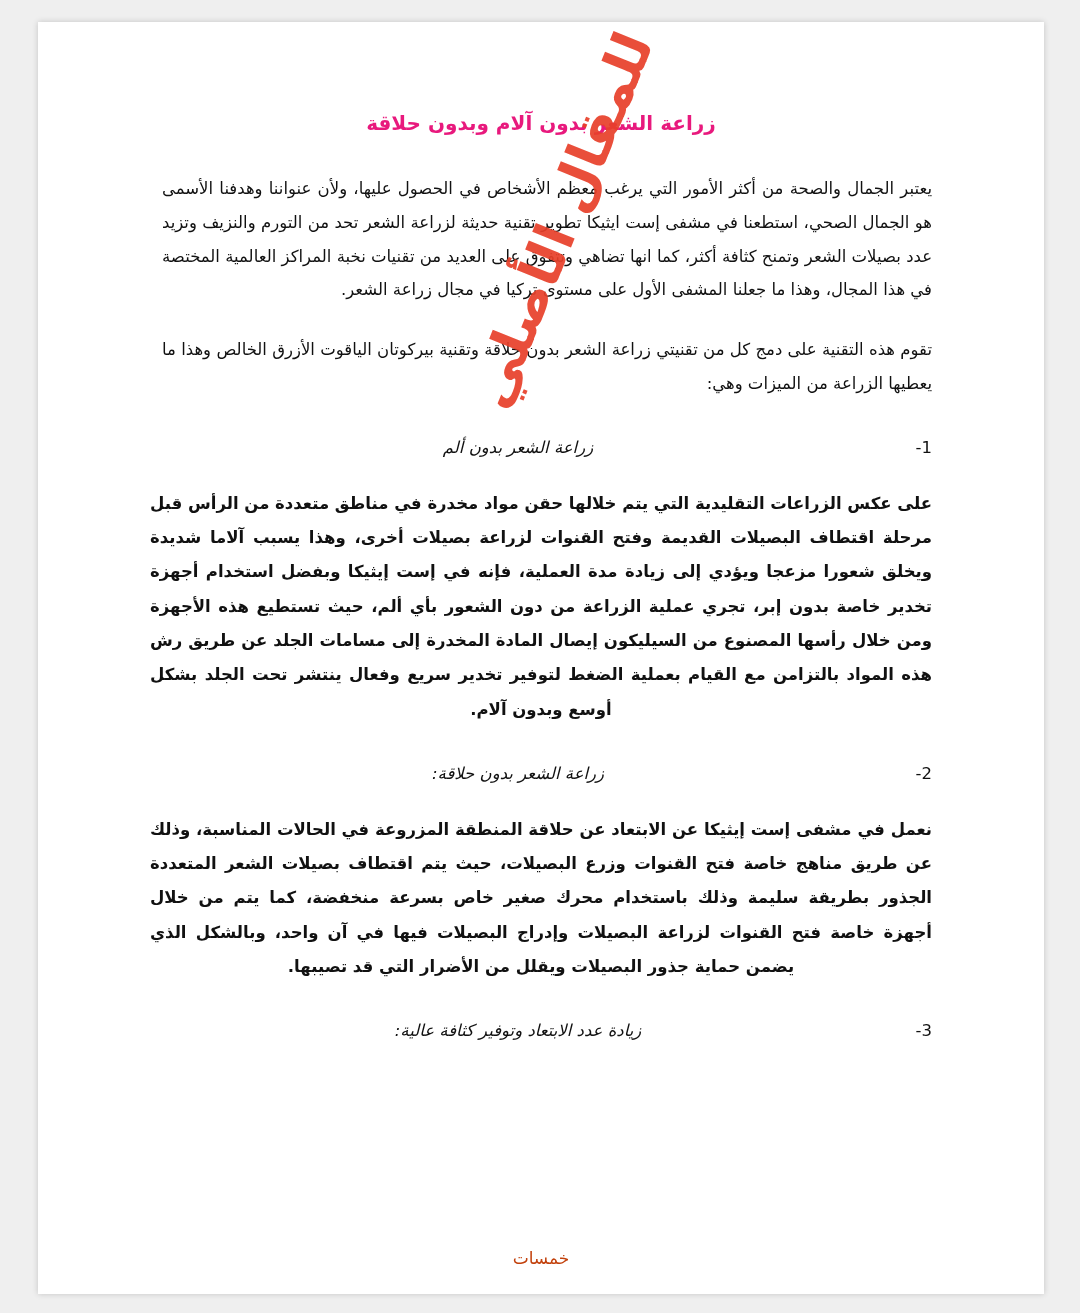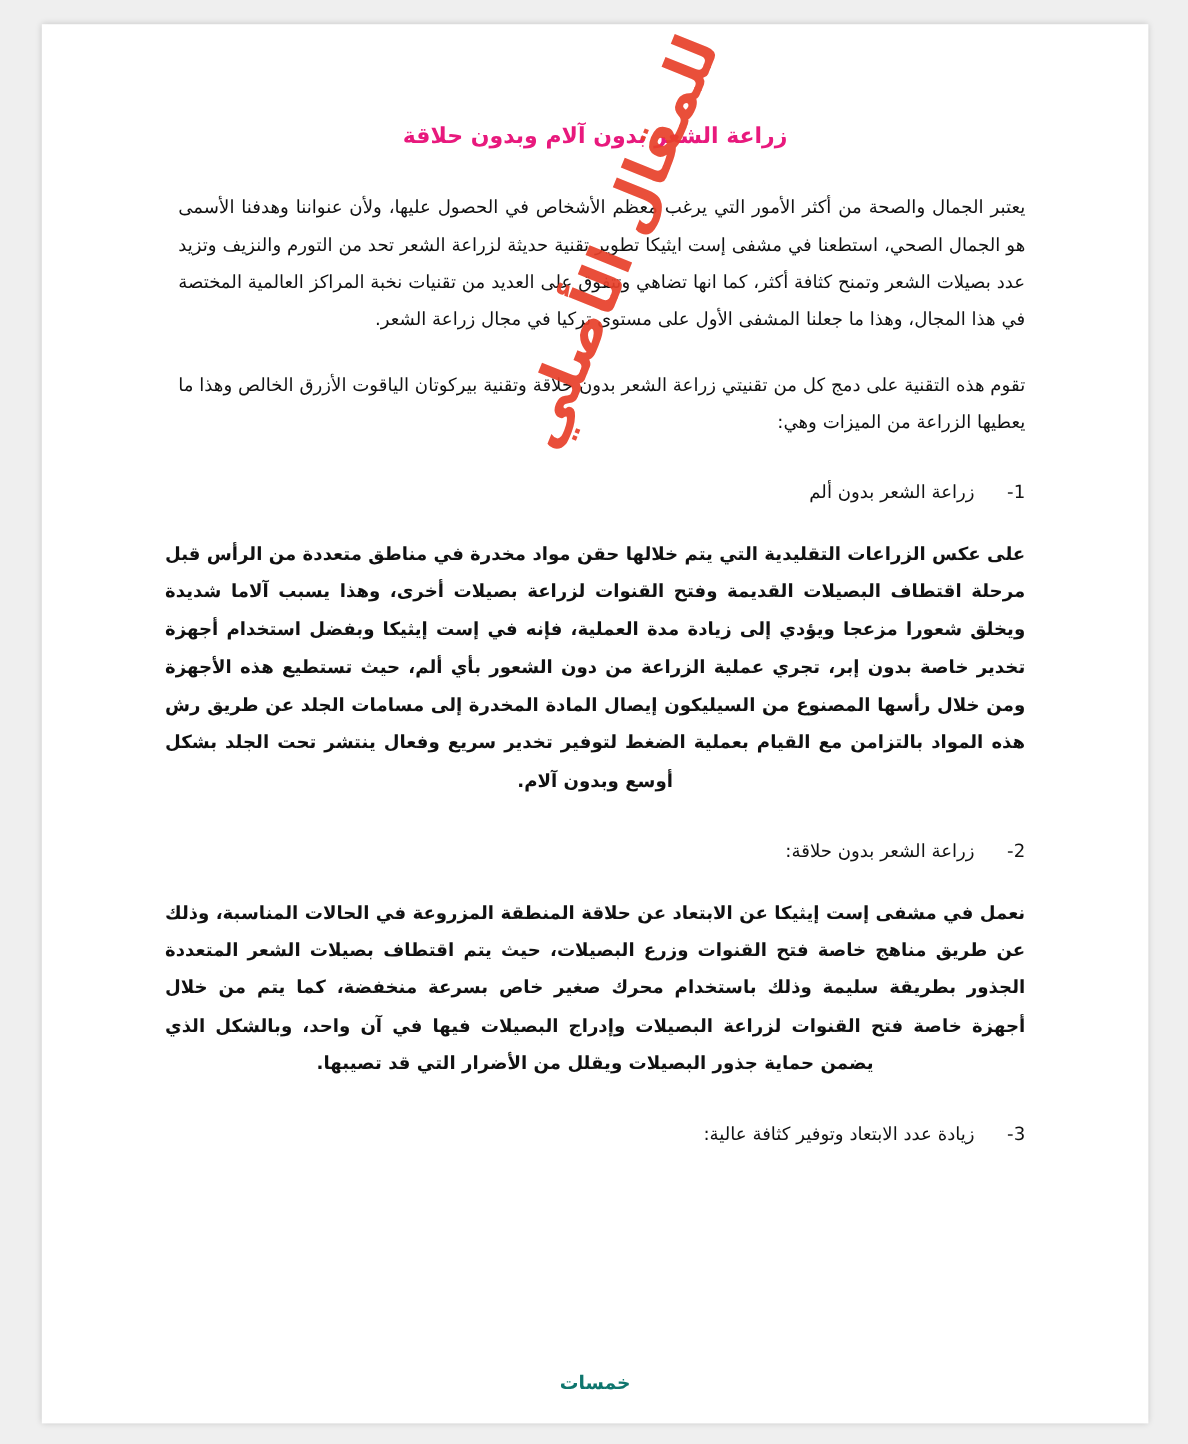--- a/index.html
+++ b/index.html
@@ -80,43 +80,44 @@
   .list-num {
     width: 46px;
     flex: 0 0 46px;
     text-align: right;
     padding-left: 10px;
     box-sizing: border-box;
     direction: rtl;
   }
   .list-text {
     flex: 1 1 auto;
-    text-align: right;
+    text-align: center;
+    font-style: italic;
   }
 
   .list-body {
     font-size: 16.5px;
     color: #111;
     line-height: 2.08;
     text-align: justify;
     text-align-last: center;
     margin: 22px 0 0 0;
     font-weight: 700;
   }
 
   .footer-mark {
     position: absolute;
     left: 0;
     right: 0;
     bottom: 26px;
     text-align: center;
-    color: #0f766e;
+    color: #c2410c;
     font-size: 17px;
     letter-spacing: 4px;
-    font-weight: bold;
+    font-weight: normal;
   }
 
   
   .watermark {
     position: absolute;
     left: 250px;
     top: 210px;
     width: 520px;
     height: 830px;
     pointer-events: none;

